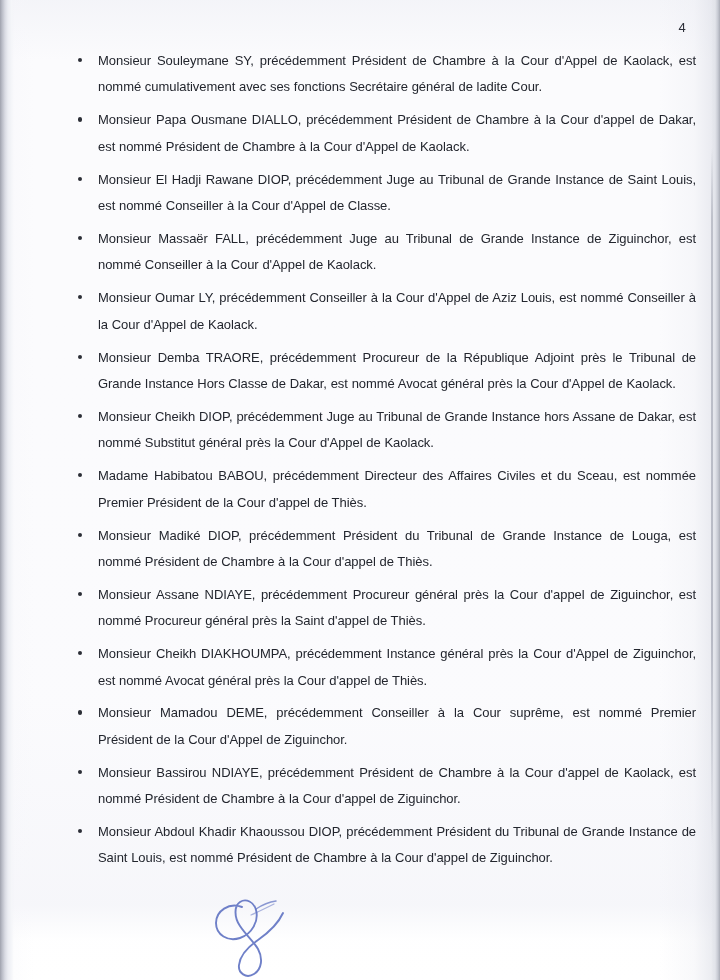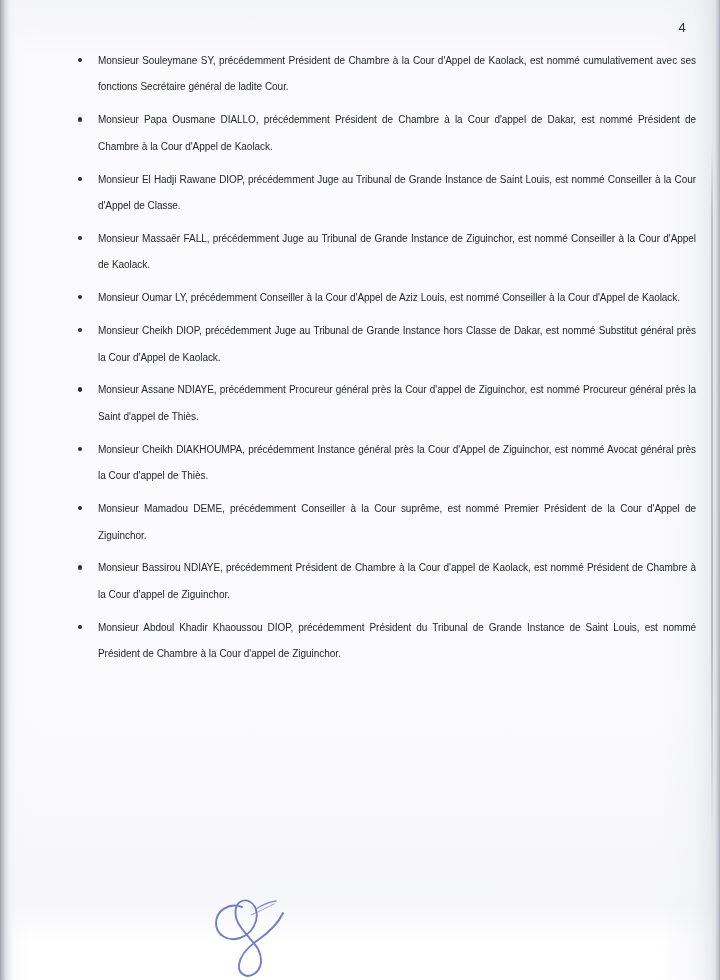--- a/index.html
+++ b/index.html
@@ -84,21 +84,21 @@
     top: 48px;
     width: 720px;
     margin: 0;
     padding: 0;
     list-style: none;
   }
   li.entry {
     position: relative;
     margin: 0 0 6.5px 0;
     padding: 0 24px 0 98px;
-    font-size: 10px;
+    font-size: 13px;
     line-height: 26.4px;
     color: #23262e;
     text-align: justify;
     text-justify: inter-word;
     letter-spacing: -0.05px;
     word-spacing: 0.2px;
   }
   li.entry::before {
     content: "";
     position: absolute;
@@ -135,21 +135,24 @@
   <div id="edge-right-line"></div>
 
   <div id="page-number">4</div>
 
   <ul id="body-list">
       <li class="entry"><span class="txt">Monsieur Souleymane SY, précédemment Président de Chambre à la Cour d'Appel de Kaolack, est nommé cumulativement avec ses fonctions Secrétaire général de ladite Cour.</span></li>
       <li class="entry"><span class="txt">Monsieur Papa Ousmane DIALLO, précédemment Président de Chambre à la Cour d'appel de Dakar, est nommé Président de Chambre à la Cour d'Appel de Kaolack.</span></li>
       <li class="entry"><span class="txt">Monsieur El Hadji Rawane DIOP, précédemment Juge au Tribunal de Grande Instance de Saint Louis, est nommé Conseiller à la Cour d'Appel de Classe.</span></li>
       <li class="entry"><span class="txt">Monsieur Massaër FALL, précédemment Juge au Tribunal de Grande Instance de Ziguinchor, est nommé Conseiller à la Cour d'Appel de Kaolack.</span></li>
       <li class="entry"><span class="txt">Monsieur Oumar LY, précédemment Conseiller à la Cour d'Appel de Aziz Louis, est nommé Conseiller à la Cour d'Appel de Kaolack.</span></li>
-      <li class="entry"><span class="txt">Monsieur Cheikh DIOP, précédemment Juge au Tribunal de Grande Instance hors Classe de Dakar, est nommé Substitut général près la Cour d'Appel de Kaolack.</span></li>
+      <li class="entry"><span class="txt">Monsieur Demba TRAORE, précédemment Procureur de la République Adjoint près le Tribunal de Grande Instance Hors Classe de Dakar, est nommé Avocat général près la Cour d'Appel de Kaolack.</span></li>
+      <li class="entry"><span class="txt">Monsieur Cheikh DIOP, précédemment Juge au Tribunal de Grande Instance hors Assane de Dakar, est nommé Substitut général près la Cour d'Appel de Kaolack.</span></li>
+      <li class="entry"><span class="txt">Madame Habibatou BABOU, précédemment Directeur des Affaires Civiles et du Sceau, est nommée Premier Président de la Cour d'appel de Thiès.</span></li>
+      <li class="entry"><span class="txt">Monsieur Madiké DIOP, précédemment Président du Tribunal de Grande Instance de Louga, est nommé Président de Chambre à la Cour d'appel de Thiès.</span></li>
       <li class="entry"><span class="txt">Monsieur Assane NDIAYE, précédemment Procureur général près la Cour d'appel de Ziguinchor, est nommé Procureur général près la Saint d'appel de Thiès.</span></li>
       <li class="entry"><span class="txt">Monsieur Cheikh DIAKHOUMPA, précédemment Instance général près la Cour d'Appel de Ziguinchor, est nommé Avocat général près la Cour d'appel de Thiès.</span></li>
       <li class="entry"><span class="txt">Monsieur Mamadou DEME, précédemment Conseiller à la Cour suprême, est nommé Premier Président de la Cour d'Appel de Ziguinchor.</span></li>
       <li class="entry"><span class="txt">Monsieur Bassirou NDIAYE, précédemment Président de Chambre à la Cour d'appel de Kaolack, est nommé Président de Chambre à la Cour d'appel de Ziguinchor.</span></li>
       <li class="entry"><span class="txt">Monsieur Abdoul Khadir Khaoussou DIOP, précédemment Président du Tribunal de Grande Instance de Saint Louis, est nommé Président de Chambre à la Cour d'appel de Ziguinchor.</span></li>
     </ul>
 
   <div id="signature">
     <svg viewBox="0 0 150 86" width="150" height="86" aria-hidden="true">
       <g fill="none" stroke="#5b6ec0" stroke-linecap="round" stroke-linejoin="round">

